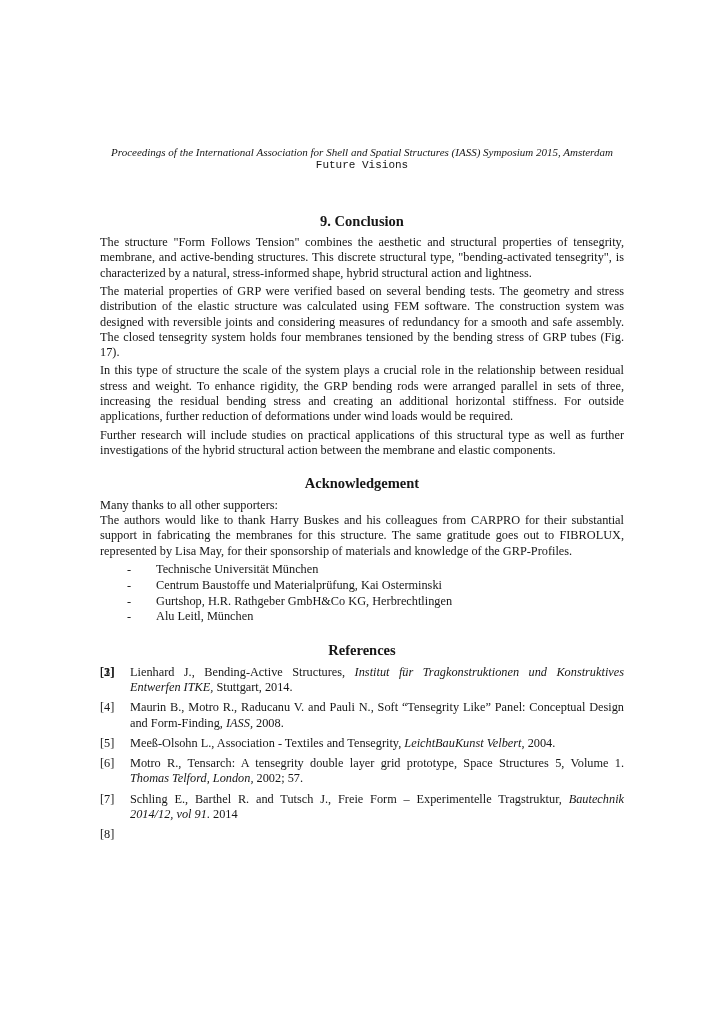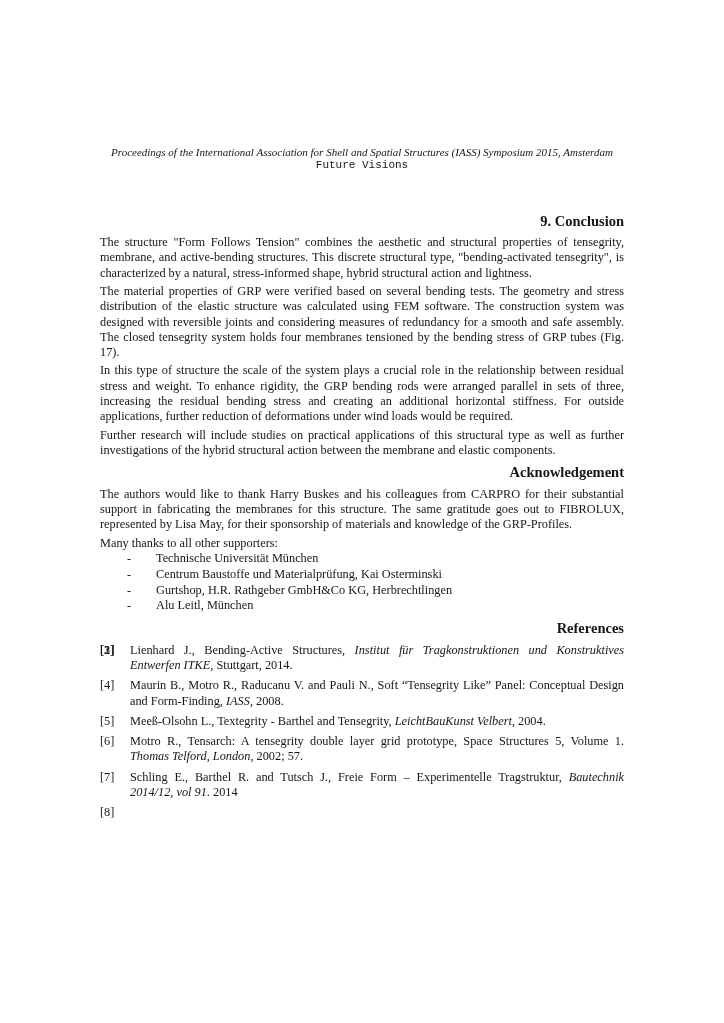--- a/index.html
+++ b/index.html
@@ -28,23 +28,23 @@
     margin: 41px 100px 0 100px;
     width: 524px;
     font-size: 12.3px;
     line-height: 15.3px;
   }
   .section-heading {
     font-size: 14.5px;
     line-height: 17.5px;
     font-weight: bold;
     margin: 0 0 5px 0;
-    text-align: right;
+    text-align: center;
   }
-  .section-heading.spaced { margin-top: 6px; }
+  .section-heading.spaced { margin-top: 17px; }
   .body-par {
     margin: 0 0 3px 0;
     text-align: justify;
   }
   .body-par.no-just { text-align: left; margin-bottom: 0; }
   .supporters { margin: 0 0 1px 0; }
   .supporter {
     display: flex;
     padding-left: 27px;
     line-height: 15.8px;
@@ -75,23 +75,23 @@
 
     <div id="conclusion-paragraphs">
         <p class="body-par">The structure "Form Follows Tension" combines the aesthetic and structural properties of tensegrity, membrane, and active-bending structures. This discrete structural type, "bending-activated tensegrity", is characterized by a natural, stress-informed shape, hybrid structural action and lightness.</p>
         <p class="body-par">The material properties of GRP were verified based on several bending tests. The geometry and stress distribution of the elastic structure was calculated using FEM software. The construction system was designed with reversible joints and considering measures of redundancy for a smooth and safe assembly. The closed tensegrity system holds four membranes tensioned by the bending stress of GRP tubes (Fig. 17).</p>
         <p class="body-par">In this type of structure the scale of the system plays a crucial role in the relationship between residual stress and weight. To enhance rigidity, the GRP bending rods were arranged parallel in sets of three, increasing the residual bending stress and creating an additional horizontal stiffness. For outside applications, further reduction of deformations under wind loads would be required.</p>
         <p class="body-par">Further research will include studies on practical applications of this structural type as well as further investigations of the hybrid structural action between the membrane and elastic components.</p>
       </div>
 
     <div class="section-heading spaced">Acknowledgement</div>
 
+    <p class="body-par no-just">Many thanks to all other supporters:</p>
+
     <p class="body-par">The authors would like to thank Harry Buskes and his colleagues from CARPRO for their substantial support in fabricating the membranes for this structure. The same gratitude goes out to FIBROLUX, represented by Lisa May, for their sponsorship of materials and knowledge of the GRP-Profiles.</p>
-
-    <p class="body-par no-just">Many thanks to all other supporters:</p>
 
     <div class="supporters" id="supporters-list">
         <div class="supporter">
           <span class="dash">-</span>
           <span>Technische Universität München</span>
         </div>
         <div class="supporter">
           <span class="dash">-</span>
           <span>Centrum Baustoffe und Materialprüfung, Kai Osterminski</span>
         </div>
@@ -105,20 +105,20 @@
         </div>
       </div>
 
     <div class="section-heading spaced">References</div>
 
     <div class="refs" id="references-list">
         <div class="ref"><span class="ref-num">[1]</span></div>
         <div class="ref"><span class="ref-num">[2]</span></div>
         <div class="ref"><span class="ref-num">[3]</span><span><span>Lienhard J., Bending-Active Structures, </span><i>Institut für Tragkonstruktionen und Konstruktives Entwerfen ITKE,</i><span> Stuttgart, 2014.</span></span></div>
         <div class="ref"><span class="ref-num">[4]</span><span><span>Maurin B., Motro R., Raducanu V. and Pauli N., Soft “Tensegrity Like” Panel: Conceptual Design and Form-Finding, </span><i>IASS,</i><span> 2008.</span></span></div>
-        <div class="ref"><span class="ref-num">[5]</span><span><span>Meeß-Olsohn L., Textegrity - Barthel and Tensegrity, </span><i>LeichtBauKunst Velbert</i><span>, 2004.</span></span></div>
+        <div class="ref"><span class="ref-num">[5]</span><span><span>Meeß-Olsohn L., Association - Textiles and Tensegrity, </span><i>LeichtBauKunst Velbert</i><span>, 2004.</span></span></div>
         <div class="ref"><span class="ref-num">[6]</span><span><span>Motro R., Tensarch: A tensegrity double layer grid prototype, Space Structures 5, Volume 1. </span><i>Thomas Telford, London,</i><span> 2002; 57.</span></span></div>
         <div class="ref"><span class="ref-num">[7]</span><span><span>Schling E., Barthel R. and Tutsch J., Freie Form – Experimentelle Tragstruktur, </span><i>Bautechnik 2014/12, vol 91</i><span>. 2014</span></span></div>
         <div class="ref"><span class="ref-num">[8]</span></div>
       </div>
 
   </div>
 </div>
 
 </body></html>

